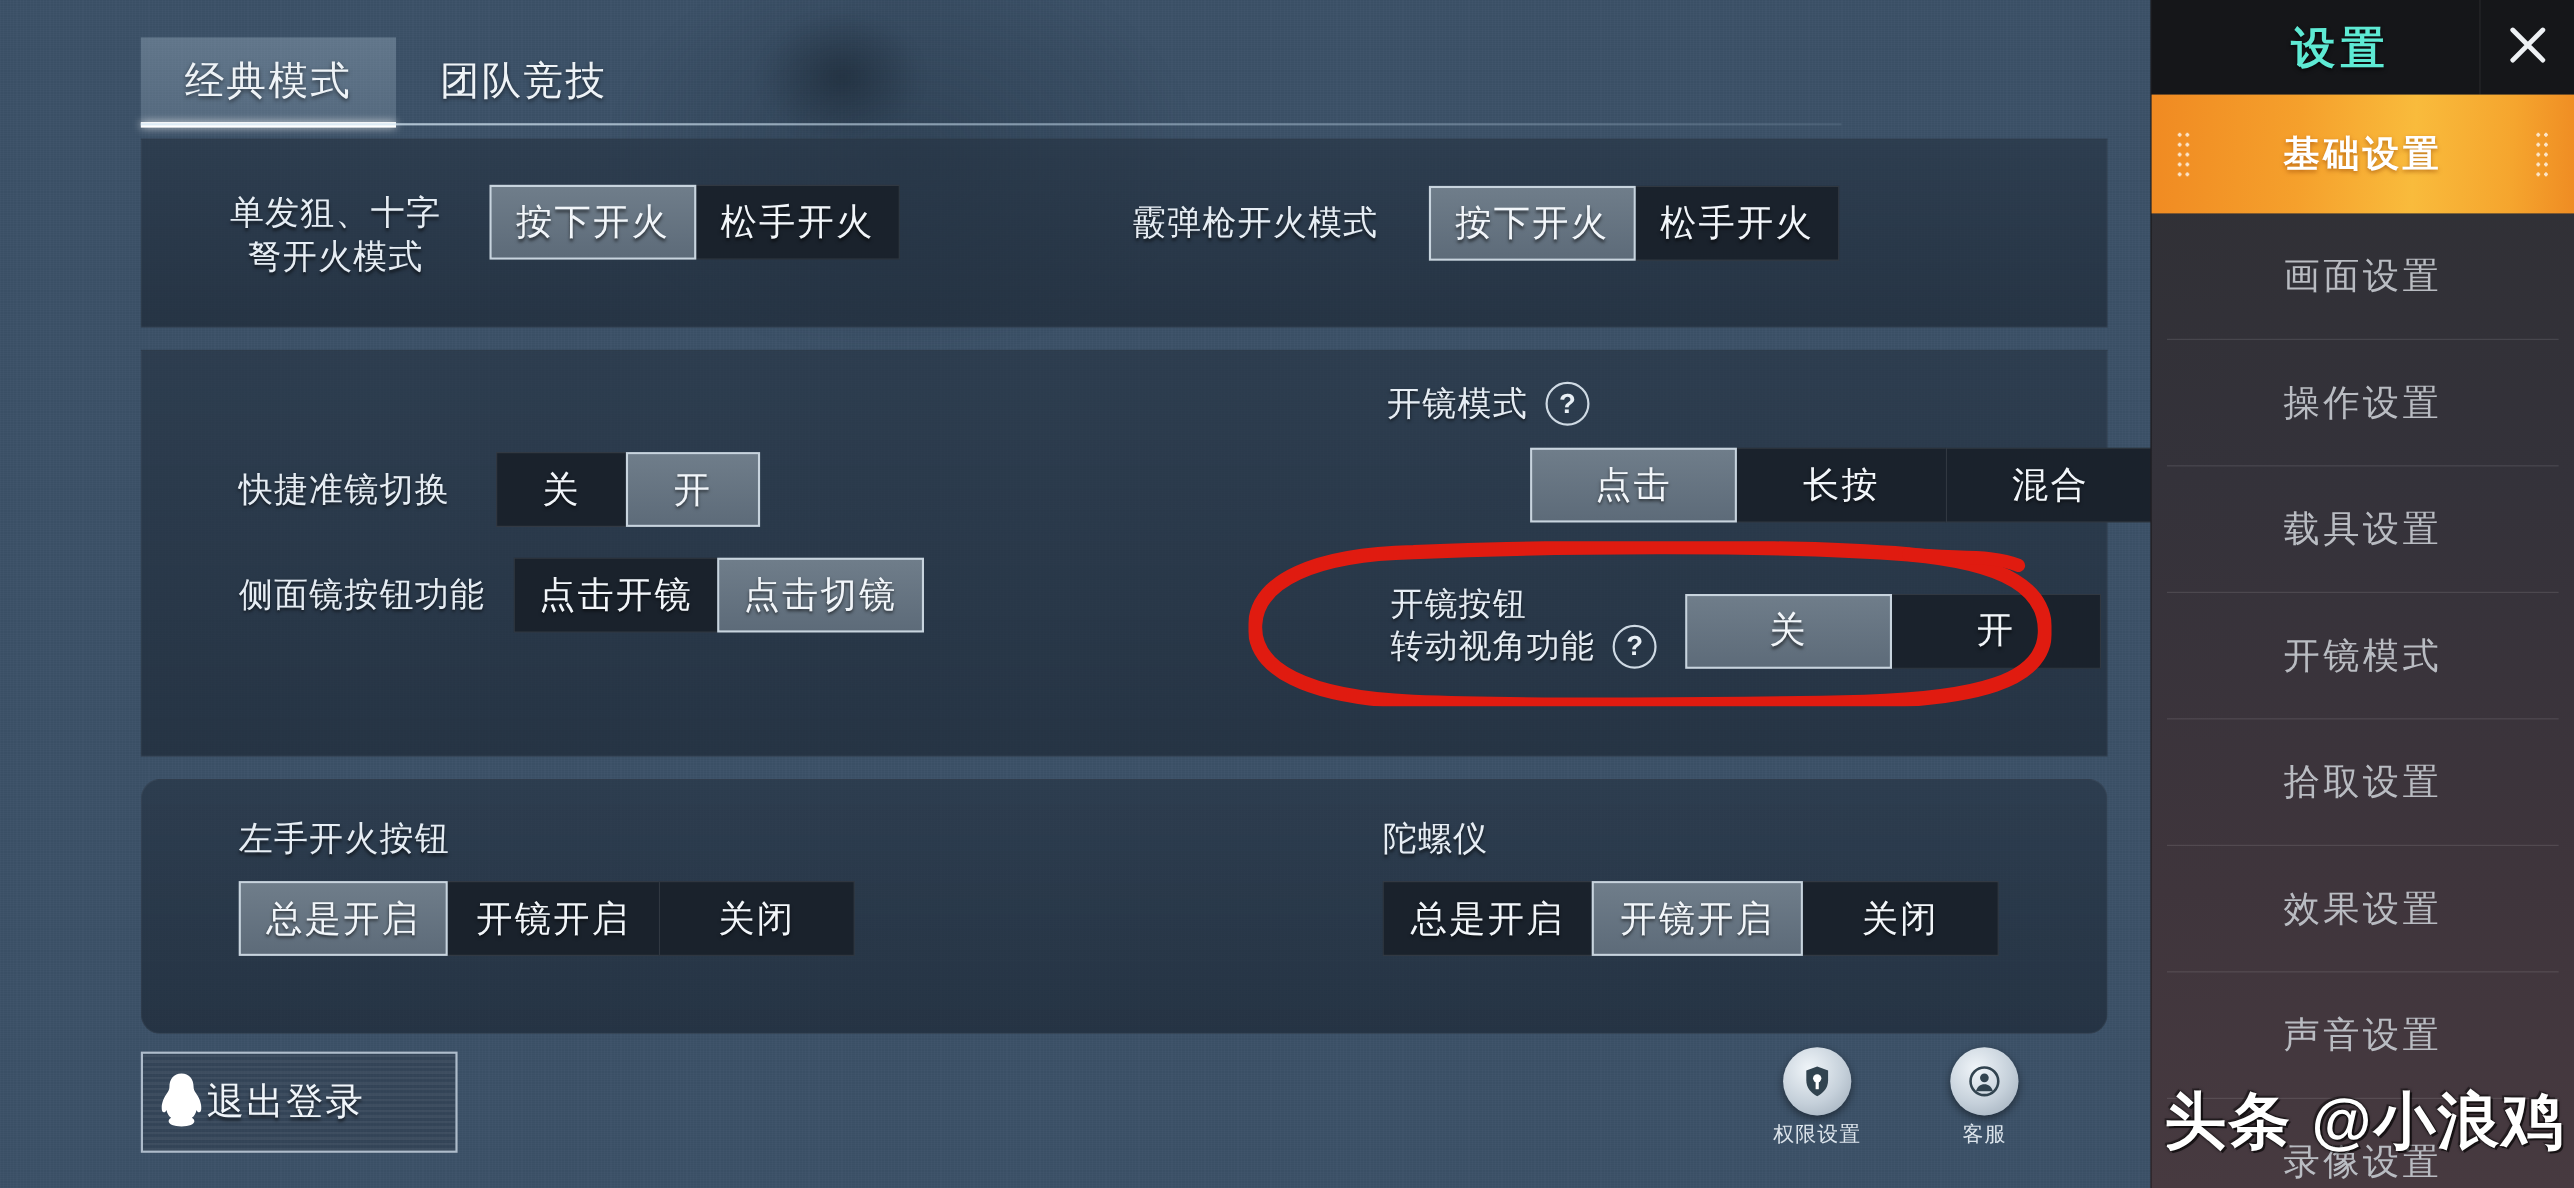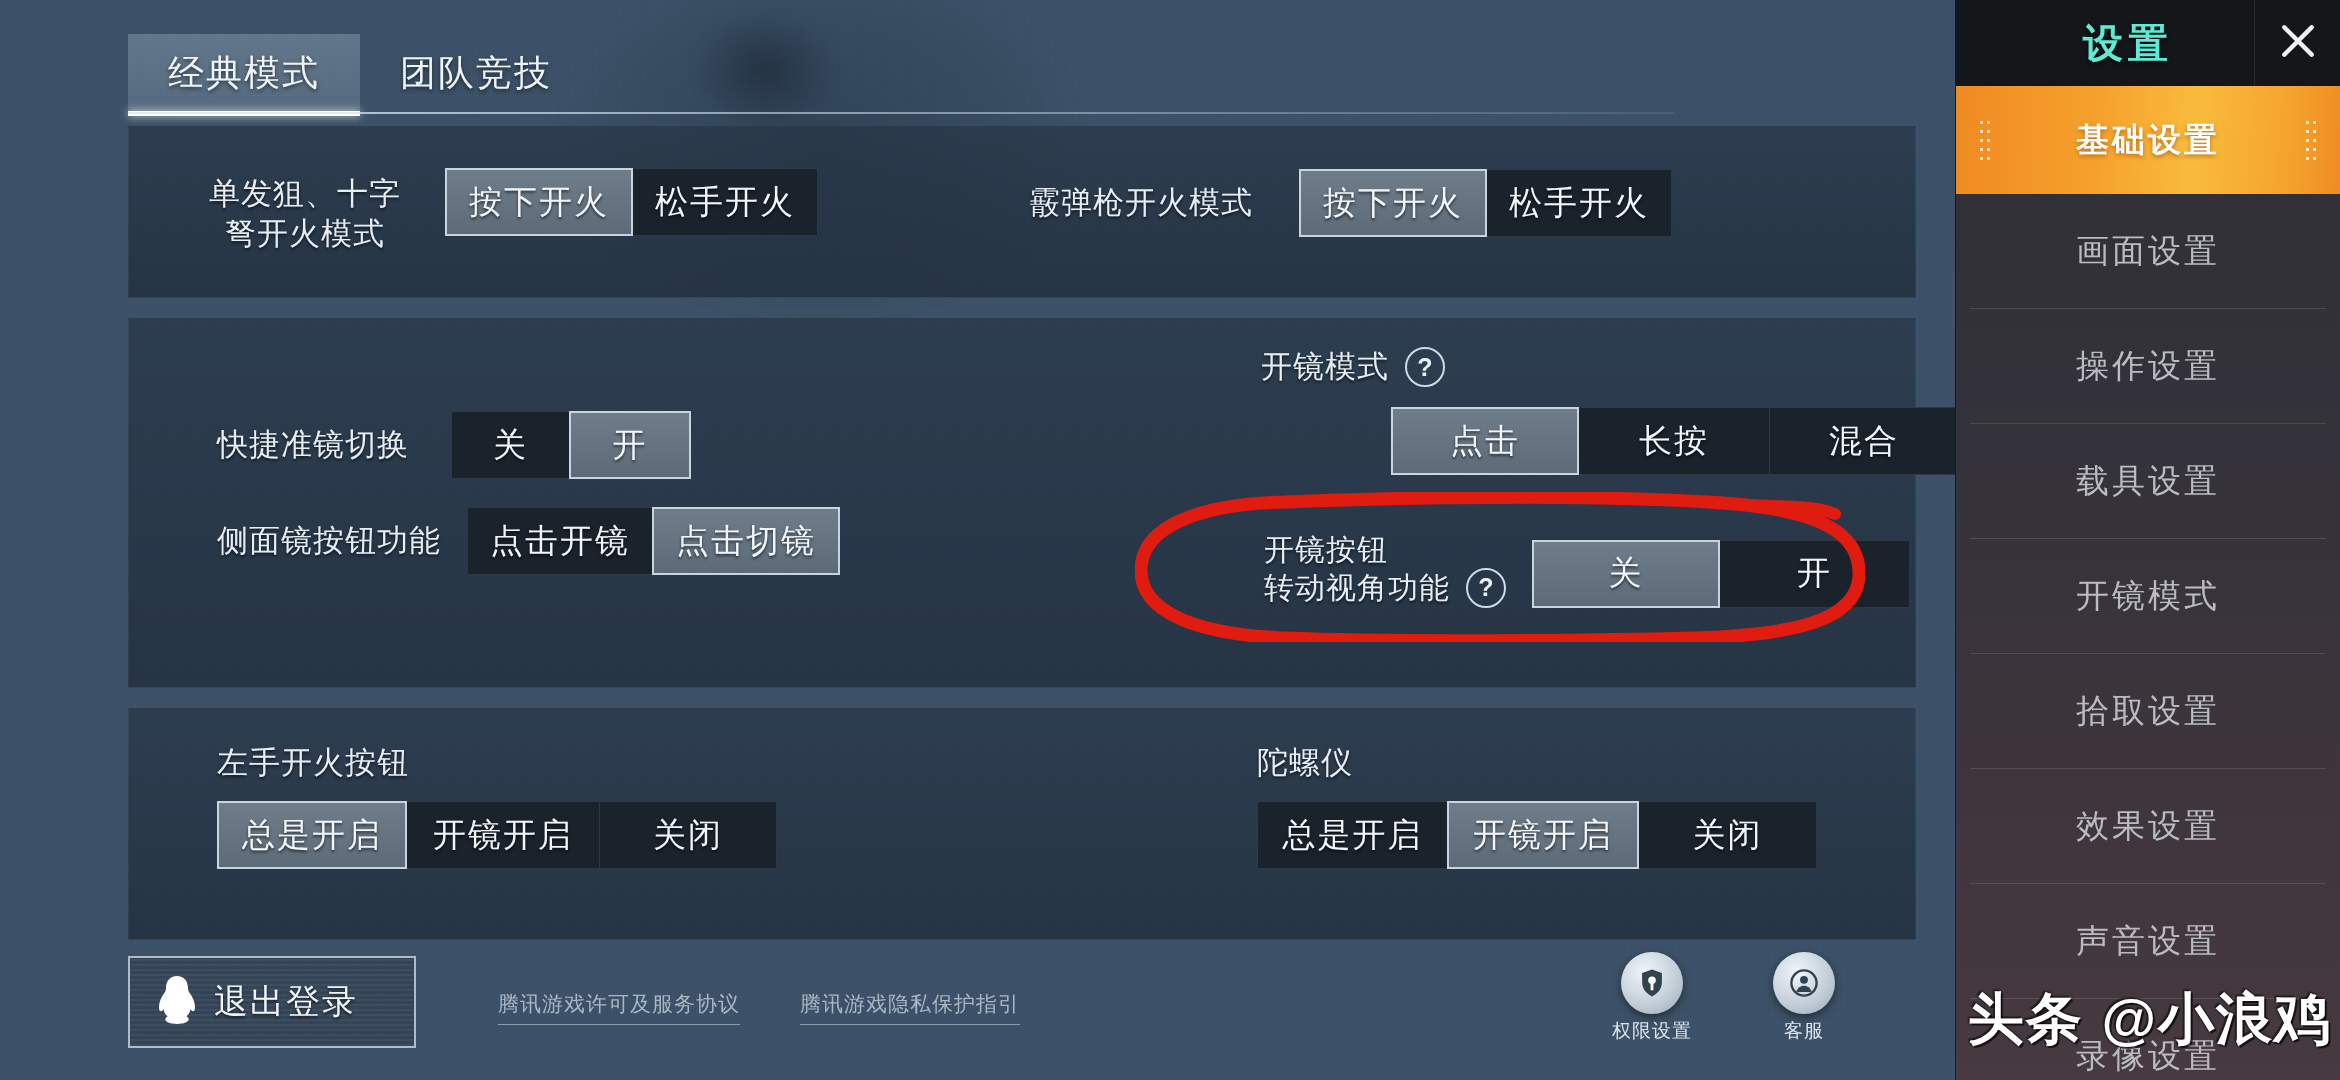--- a/index.html
+++ b/index.html
@@ -69,21 +69,21 @@
   }
 
   
   .panel {
     position: absolute; left: 128px; width: 1788px;
     background: linear-gradient(180deg, rgba(38,52,68,0.68) 0%, rgba(30,42,56,0.74) 100%);
     border: 1px solid rgba(255,255,255,0.045);
   }
   #panel-fire   { top: 126px; height: 172px; }
   #panel-scope  { top: 318px; height: 370px; }
-  #panel-button { top: 708px; height: 232px; }
+  #panel-button { top: 708px; height: 232px; border-radius: 18px; }
 
   
   .row { position: absolute; display: flex; align-items: center; }
 
   .label {
     color: #e6edf4; font-size: 31px; line-height: 1.28;
     letter-spacing: 1px; text-shadow: 0 2px 3px rgba(0,0,0,.6);
     white-space: pre-line;
   }
   .label.sm { font-size: 30px; }
@@ -118,21 +118,21 @@
   }
 
   
   .group-head { display: flex; align-items: center; }
 
   
   .bottom-bar { position: absolute; left: 128px; top: 948px; width: 1788px; height: 120px; }
   .logout {
     position: absolute; left: 0; top: 8px;
     width: 288px; height: 92px;
-    display: flex; align-items: center; gap: 14px; padding-left: 24px;
+    display: flex; align-items: center; padding-left: 12px;
     border: 2px solid #aebccb;
     background:
       repeating-linear-gradient(0deg, rgba(255,255,255,0.05) 0 2px, rgba(0,0,0,0) 2px 5px),
       rgba(45,58,74,0.55);
   }
   .qq-icon { width: 46px; height: 56px; flex: none; }
   .logout-label {
     font-size: 34px; color: #f0f5fa; letter-spacing: 2px;
     text-shadow: 0 2px 3px rgba(0,0,0,.6);
   }
@@ -355,24 +355,20 @@
 
       <div class="logout">
         <span class="qq-icon">
           <svg viewBox="0 0 46 56" width="46" height="56">
             <path fill="#ffffff" d="M23 2c-7 0-11 5.2-11 12.2 0 2-.6 3.4-2.2 5.6C7.4 23.2 5 27.8 5 33.2c0 2.4.7 4 2 4 1 0 1.8-.8 2.4-2.2.5 3.1 2 5.6 4.2 7.2-1.4.8-2.3 1.9-2.3 3.1 0 2.6 4.7 4.7 11.7 4.7s11.7-2.1 11.7-4.7c0-1.2-.9-2.3-2.3-3.1 2.2-1.6 3.7-4.1 4.2-7.2.6 1.4 1.4 2.2 2.4 2.2 1.3 0 2-1.6 2-4 0-5.4-2.4-10-4.8-13.4-1.6-2.2-2.2-3.6-2.2-5.6C34 7.2 30 2 23 2z"></path>
           </svg>
         </span>
         <span class="logout-label">退出登录</span>
       </div>
 
-      <div class="legal-links">
-        <a class="legal-link">腾讯游戏许可及服务协议</a>
-        <a class="legal-link">腾讯游戏隐私保护指引</a>
-      </div>
 
       <div class="round-icons">
         <div class="round-item">
           <span class="round-circle">
             <svg viewBox="0 0 40 40" width="36" height="36">
               <path fill="#31434f" d="M20 5l11 4v10c0 8-5 13-11 16-6-3-11-8-11-16V9l11-4z"></path>
               <circle cx="20" cy="17" r="4.2" fill="#ffffff"></circle>
               <rect x="18.4" y="19" width="3.2" height="9" fill="#ffffff"></rect>
             </svg>
           </span>

